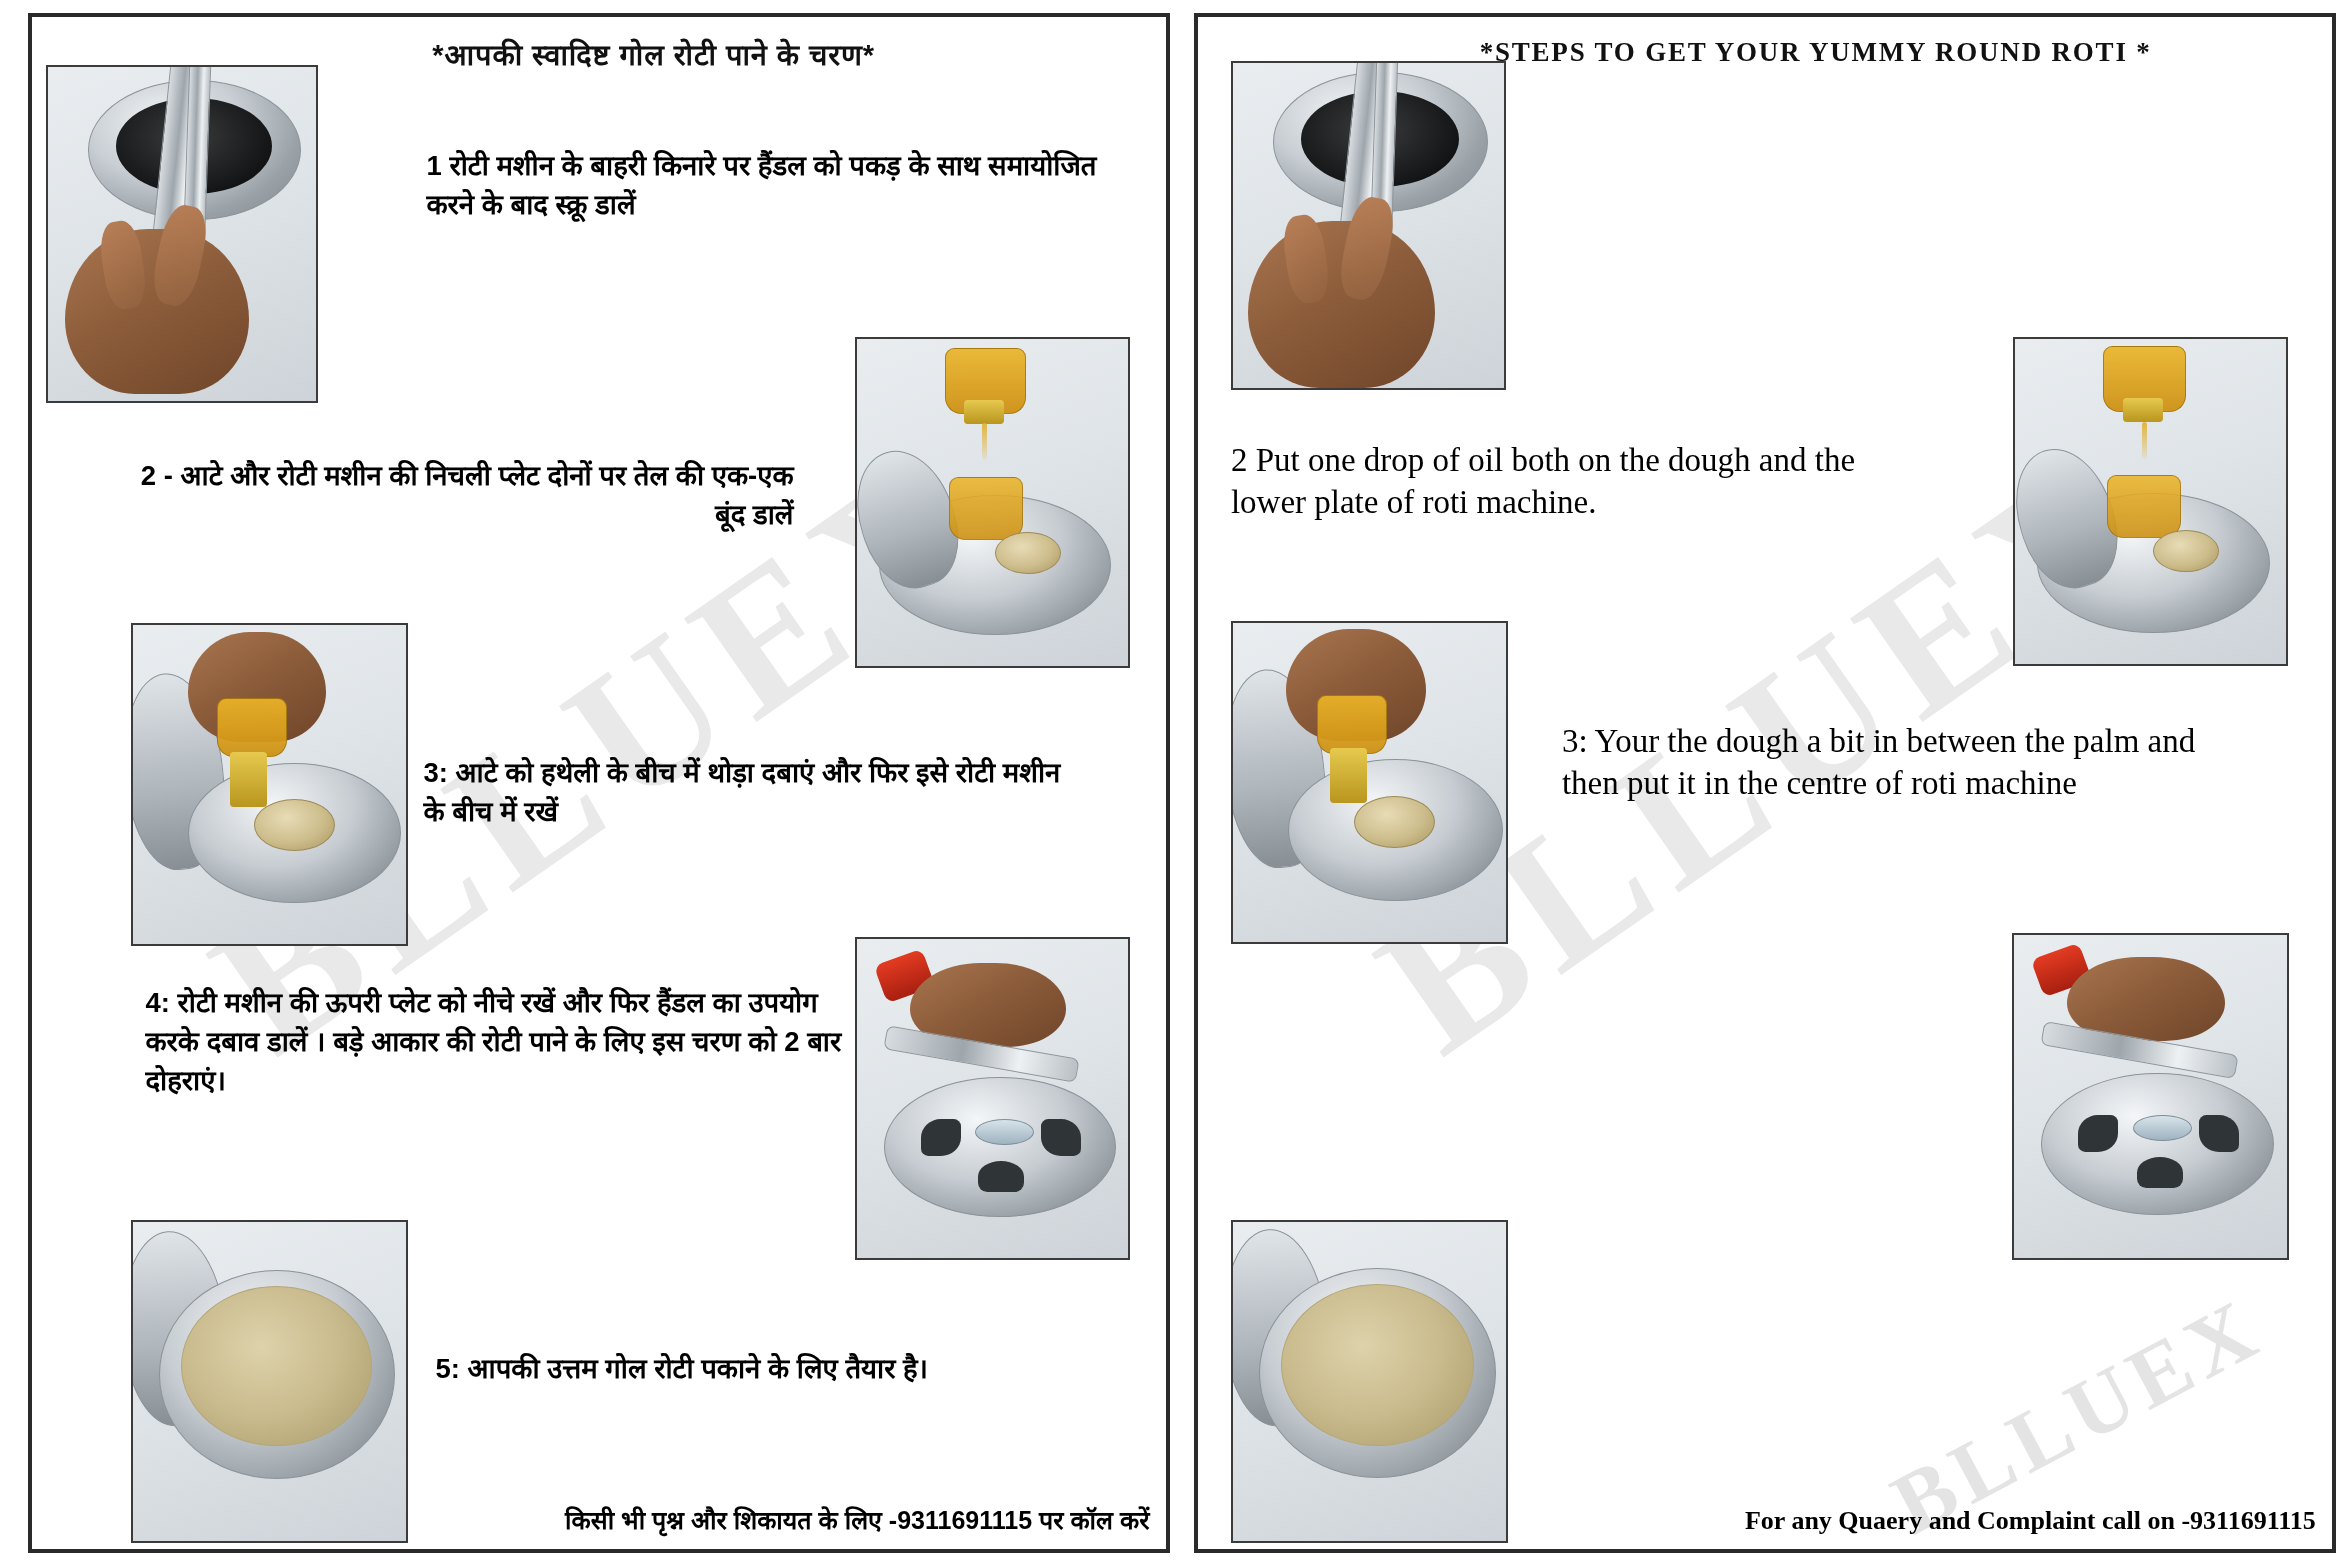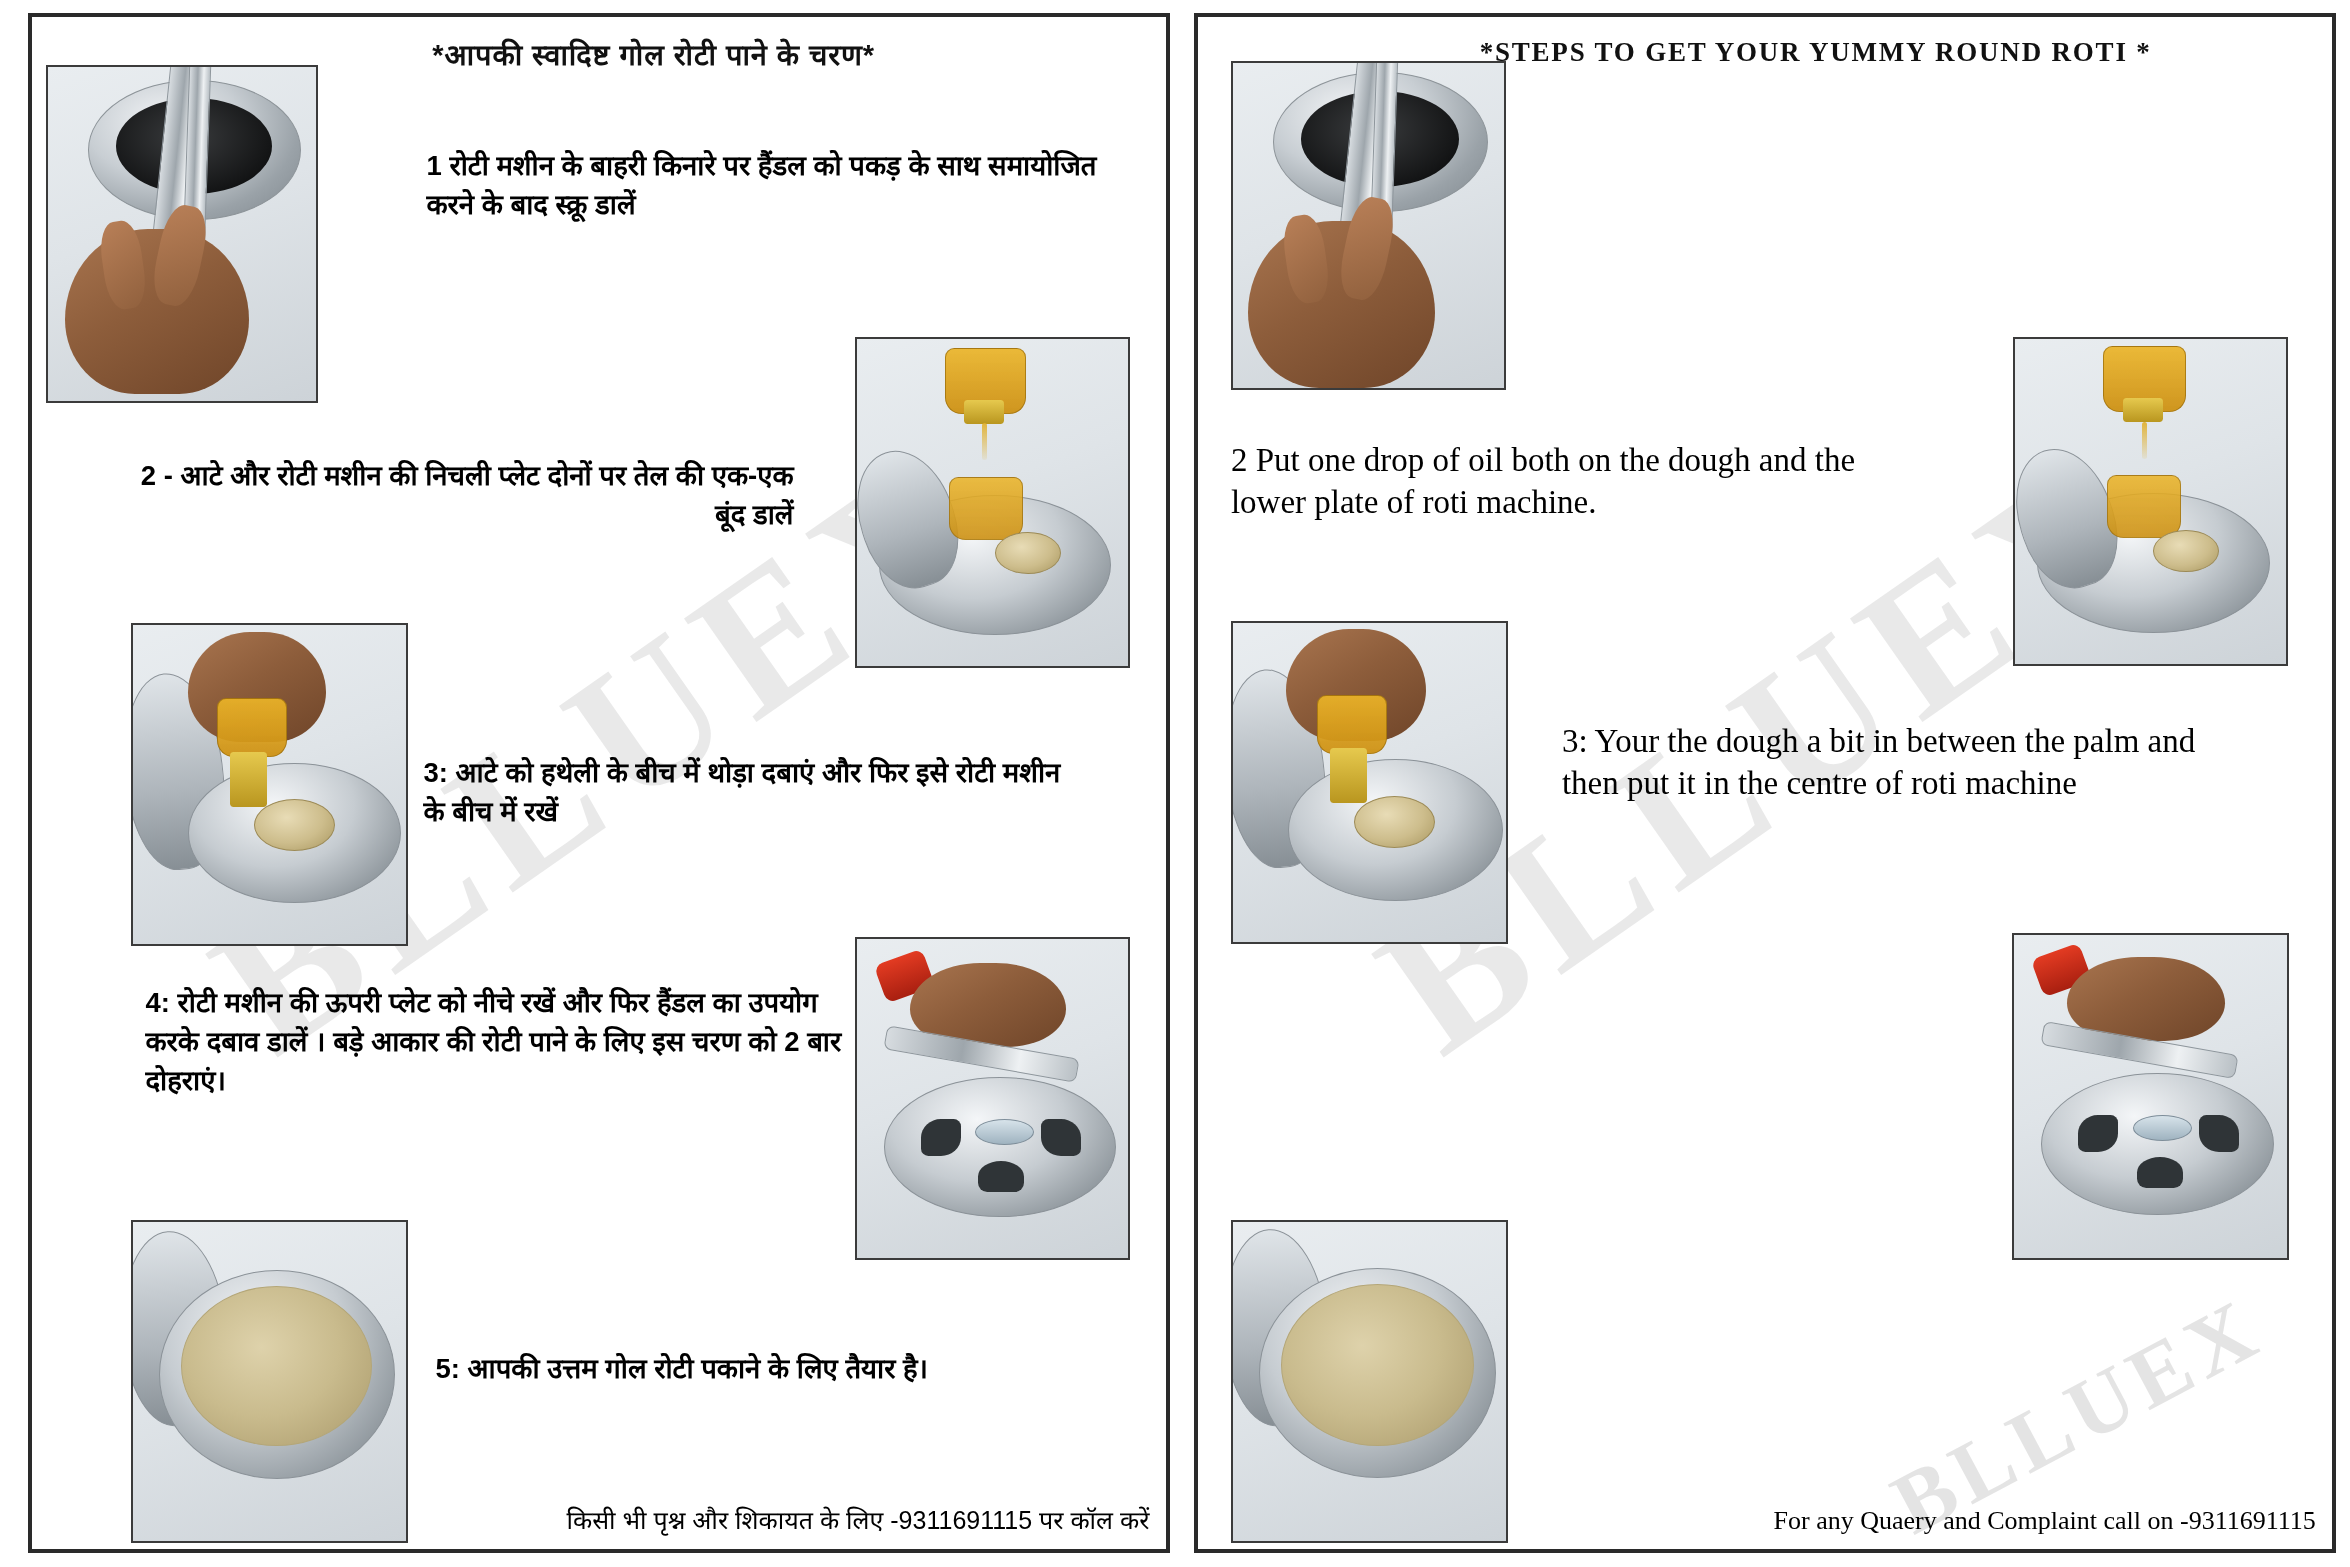--- a/index.html
+++ b/index.html
@@ -105,21 +105,21 @@
   .txt.en {
     font-family: "Liberation Serif", serif;
     font-size: 33px;
     line-height: 1.28;
   }
   .footer {
     position: absolute;
     bottom: 13px;
     right: 16.5px;
     font-size: 24px;
-    font-weight: 400;
+    font-weight: 700;
     color: #000;
   }
   .footer.hi {
     font-family: "Liberation Sans", sans-serif;
     font-size: 25px;
   }
   .footer.en {
     font-family: "Liberation Serif", serif;
     font-size: 26px;
   }

